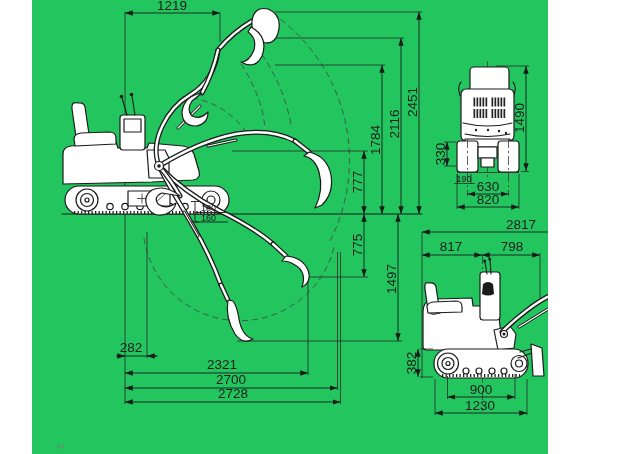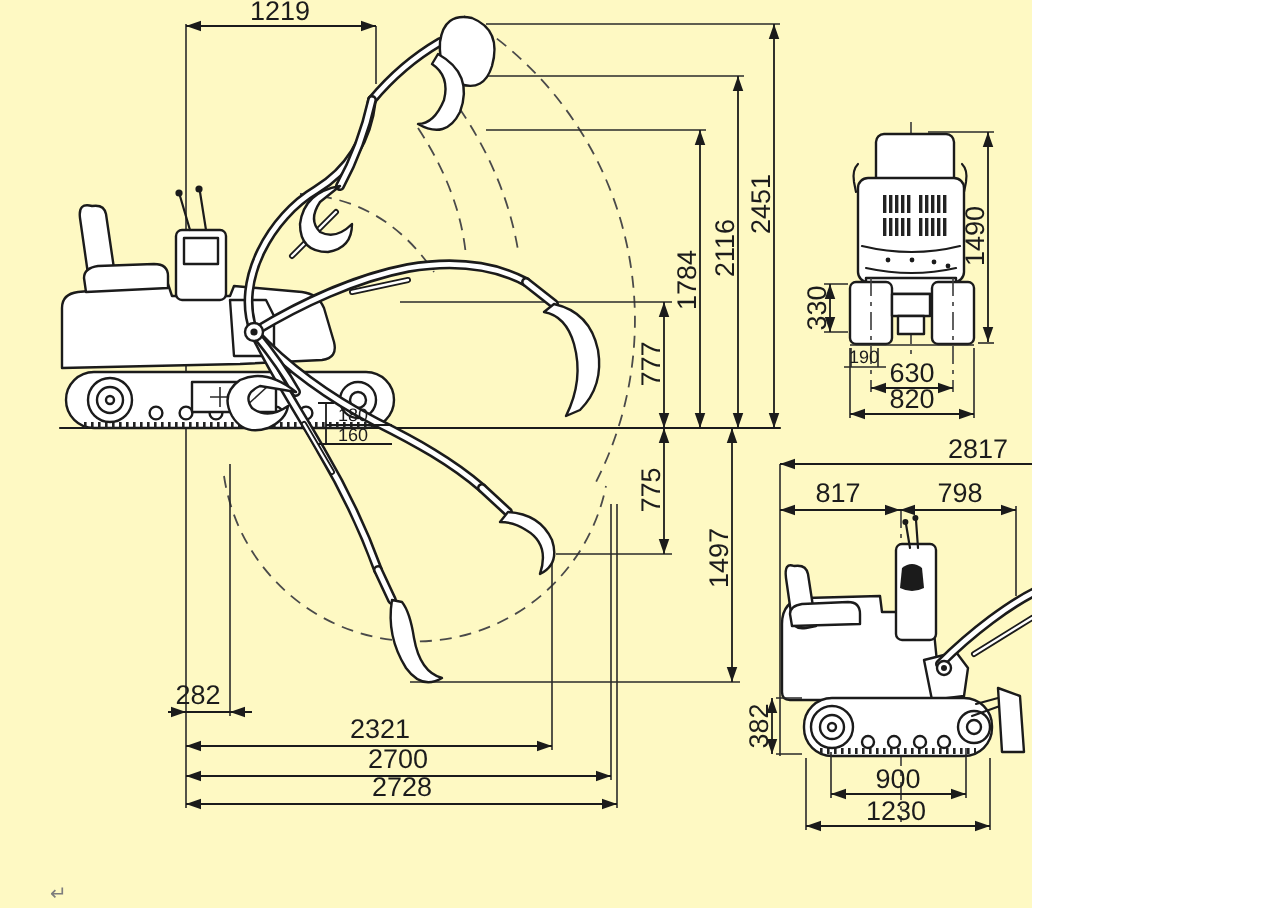--- a/index.html
+++ b/index.html
@@ -1,17 +1,17 @@
 <!DOCTYPE html>
 <html><head>
 <meta charset="utf-8">
 <style>
   html,body{margin:0;padding:0;background:#ffffff;}
-  .stage{position:relative;width:516px;height:454px;background:#fef9c3;overflow:hidden;
-         font-family:"Liberation Sans", sans-serif;}
+  .stage{position:relative;width:516px;height:454px;background:#22c55e;overflow:hidden;
+         font-family:"Liberation Sans", sans-serif;margin-left:32px;}
   svg{display:block}
   .ln   {stroke:#1b1b1b;stroke-width:1.1;fill:none;stroke-linecap:round;stroke-linejoin:round;}
   .ext  {stroke:#2a2a2a;stroke-width:0.8;fill:none;}
   .dim  {stroke:#1b1b1b;stroke-width:0.9;fill:none;}
   .dash {stroke:#4a4a4a;stroke-width:0.9;fill:none;stroke-dasharray:6 4;}
   .cl   {stroke:#3a3a3a;stroke-width:0.8;fill:none;stroke-dasharray:9 3 2 3;}
   .part {fill:#ffffff;stroke:#1b1b1b;stroke-width:1.2;stroke-linejoin:round;}
   .tube-o{stroke:#1b1b1b;stroke-width:5;fill:none;stroke-linecap:round;}
   .tube-i{stroke:#ffffff;stroke-width:2.4;fill:none;stroke-linecap:round;}
   .cyl-o{stroke:#1b1b1b;stroke-width:3;fill:none;stroke-linecap:round;}

